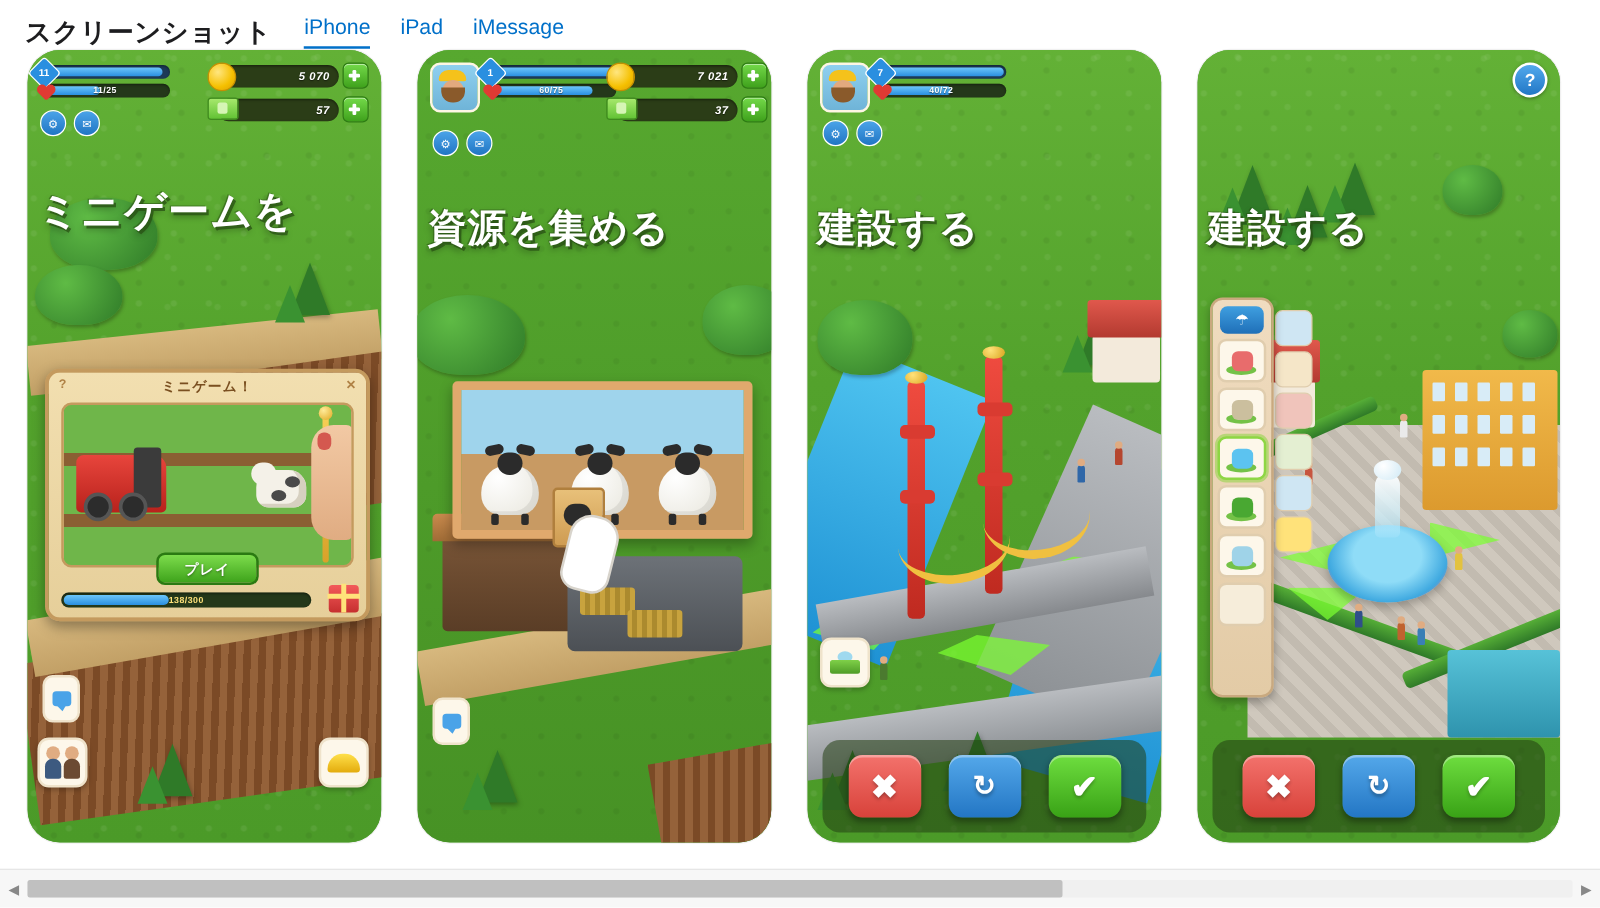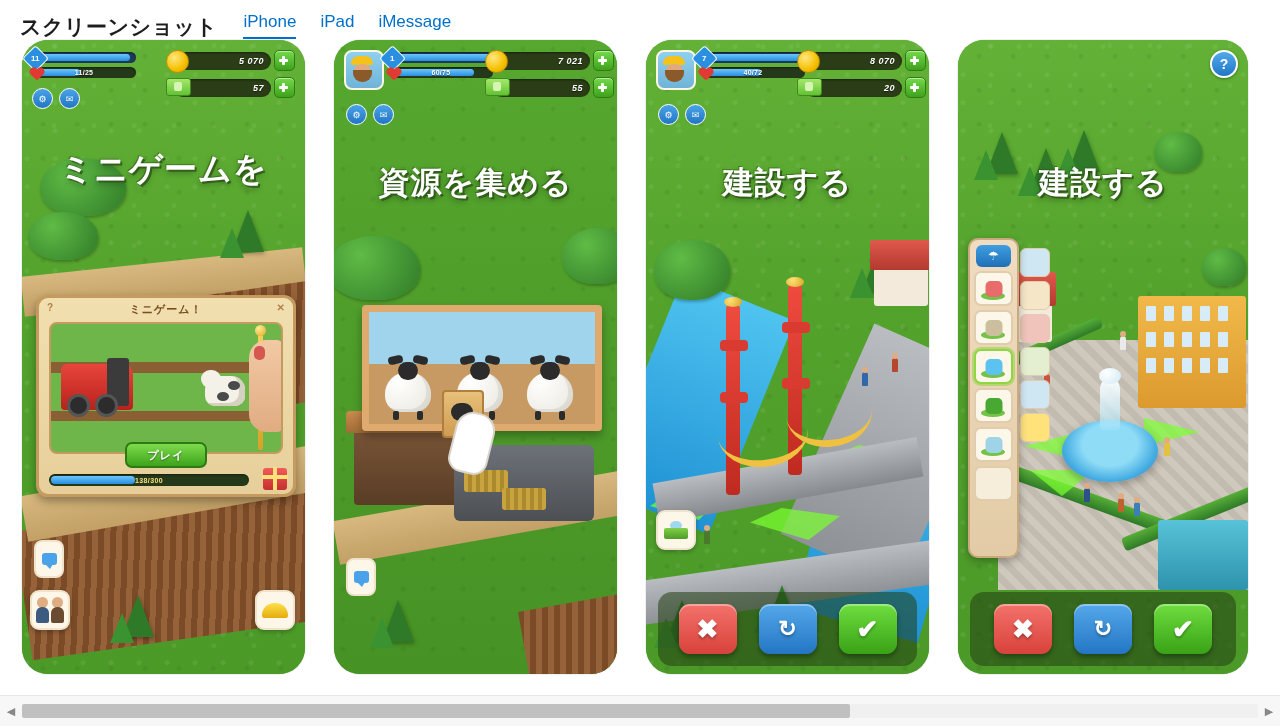--- a/index.html
+++ b/index.html
@@ -236,21 +236,20 @@
     color: #fff; font-size: 14px; font-weight: bold;
     display: flex; align-items: center; justify-content: center;
     z-index: 8; cursor: pointer;
     box-shadow: 0 1px 3px rgba(0,0,0,0.35);
   }
 
   
   .caption {
     position: absolute;
     top: 110px; left: 0; right: 0;
-    text-align: center;
     z-index: 5;
     color: #ffffff;
     font-size: 33px;
     font-weight: bold;
     line-height: 1.18;
     letter-spacing: 1px;
     text-shadow:
       2px 2px 0 rgba(40,80,20,0.75),
       -1px -1px 0 rgba(40,80,20,0.5),
       0 3px 6px rgba(0,0,0,0.35);
@@ -979,21 +978,21 @@
           <div class="res">
             <div class="res-pill">
               <div class="coin-icon"></div>
               <div class="val">7 021</div>
             </div>
             <div class="plus-btn"></div>
           </div>
           <div class="res">
             <div class="res-pill">
               <div class="cash-icon"></div>
-              <div class="val">55</div>
+              <div class="val">37</div>
             </div>
             <div class="plus-btn"></div>
           </div>
         </div>
       </div>
       <div class="hud-icons" style="margin-left:2px;">
         <div class="round-btn">⚙</div>
         <div class="round-btn">✉</div>
       </div>
     </div>
@@ -1091,36 +1090,20 @@
                   <span>7</span>
                 </div>
             </div>
             <div class="bar">
               <div class="fill" style="width:56%"></div>
               <div class="heart"></div>
               <div class="bartext">40/72</div>
             </div>
           </div>
         </div>
-        <div class="hud-right">
-          <div class="res">
-            <div class="res-pill">
-              <div class="coin-icon"></div>
-              <div class="val">8 070</div>
-            </div>
-            <div class="plus-btn"></div>
-          </div>
-          <div class="res">
-            <div class="res-pill">
-              <div class="cash-icon"></div>
-              <div class="val">20</div>
-            </div>
-            <div class="plus-btn"></div>
-          </div>
-        </div>
       </div>
       <div class="hud-icons" style="margin-left:2px;">
         <div class="round-btn">⚙</div>
         <div class="round-btn">✉</div>
       </div>
     </div>
 
     <div class="caption small">
       <div>建設する</div>
     </div>

